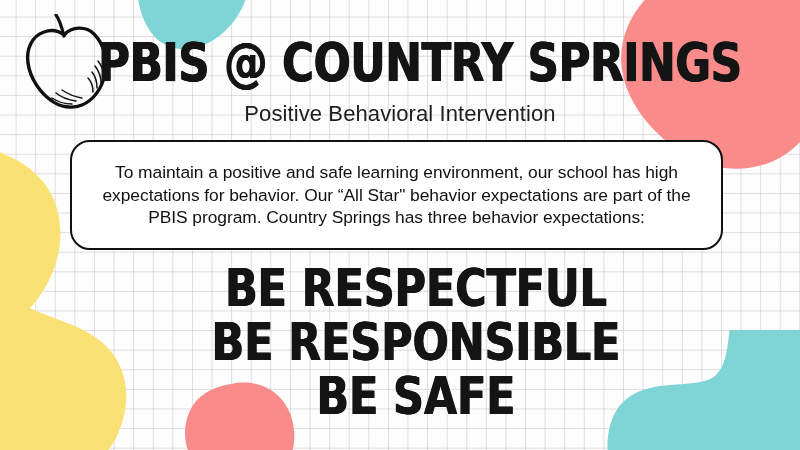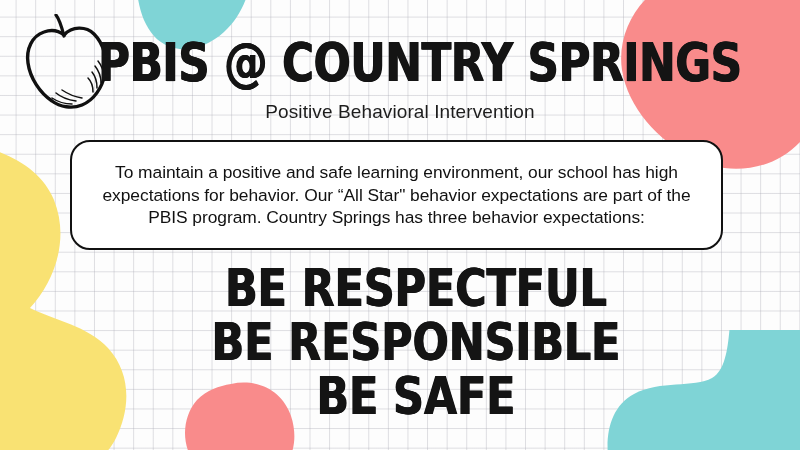--- a/index.html
+++ b/index.html
@@ -59,21 +59,21 @@
   }
 
   #subtitle {
     position: absolute;
     left: 0;
     top: 101px;
     width: 800px;
     margin: 0;
     text-align: center;
     font-family: "Liberation Sans", sans-serif;
-    font-size: 19px;
+    font-size: 22px;
     color: #1d1d1d;
     letter-spacing: 0.1px;
   }
 
   #intro-box {
     position: absolute;
     left: 70px;
     top: 140px;
     width: 653px;
     height: 110px;

